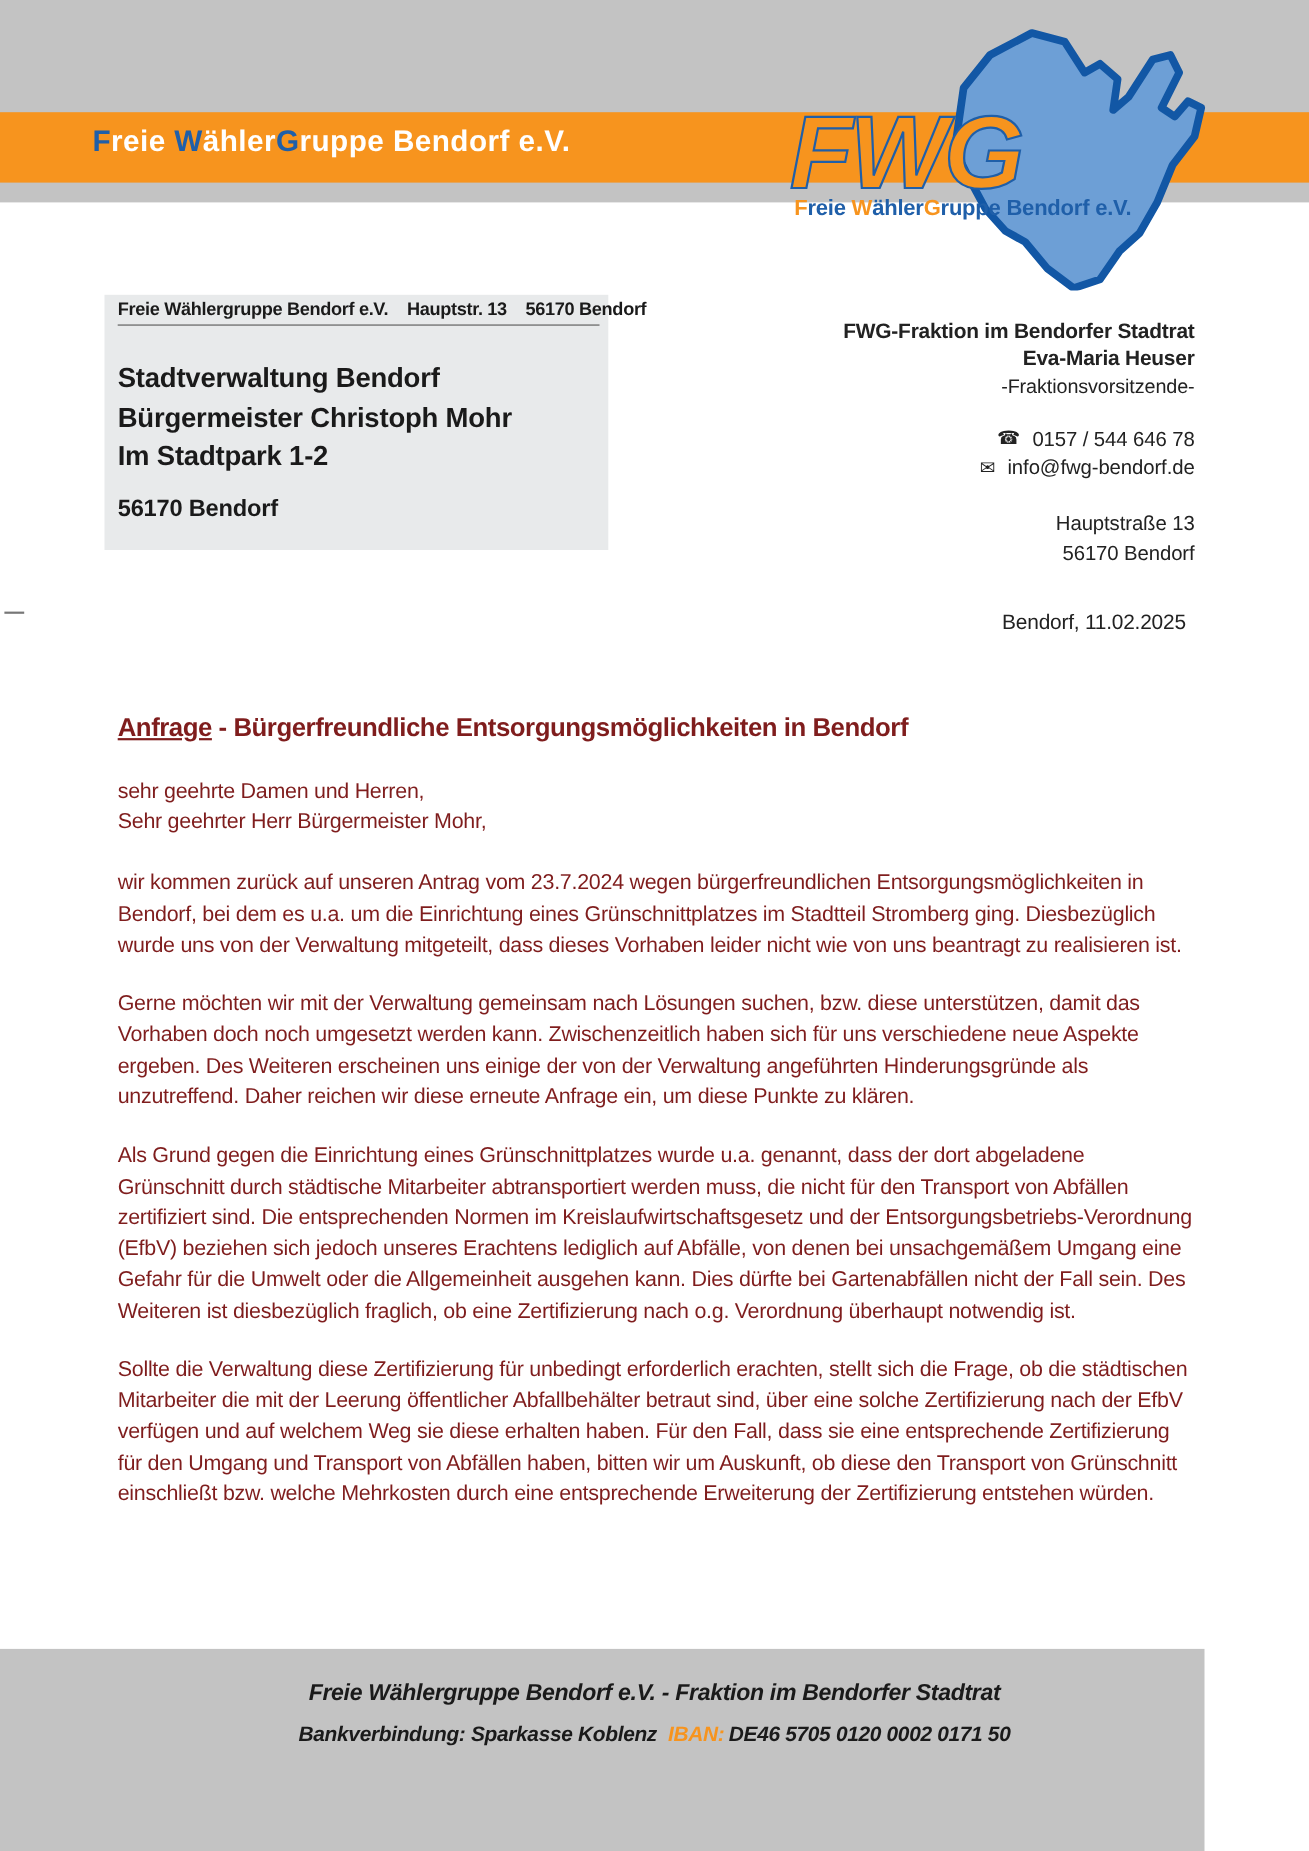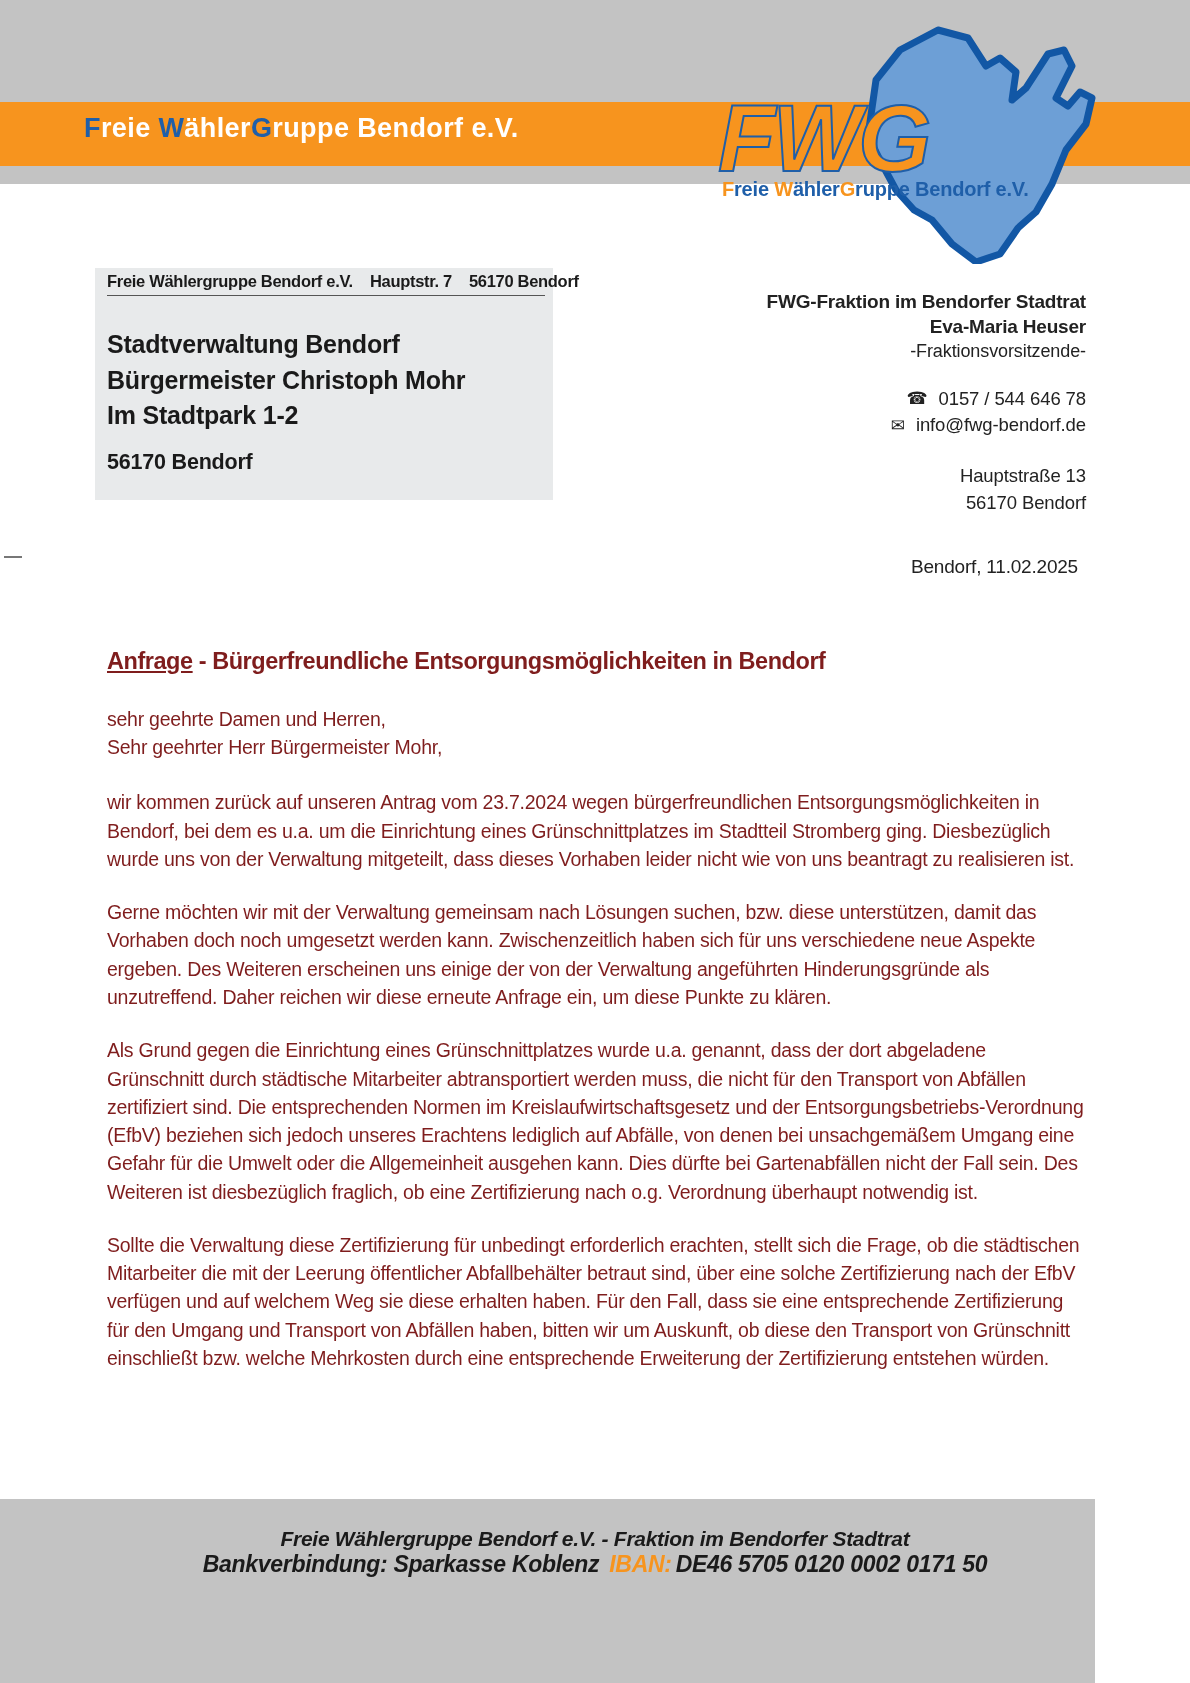--- a/index.html
+++ b/index.html
@@ -232,21 +232,22 @@
     font-family: "Liberation Sans", sans-serif;
   }
   .footer-l1 {
     font-size: 21px;
     font-weight: bold;
     font-style: italic;
     color: #1a1a1a;
     letter-spacing: -0.3px;
   }
   .footer-l2 {
-    font-size: 23px;
+    margin-top: 16px;
+    font-size: 19px;
     font-weight: bold;
     font-style: italic;
     color: #1a1a1a;
     letter-spacing: -0.3px;
   }
   .footer-l2 .iban-label {
     color: #f7941e;
     margin: 0 4px 0 10px;
   }
 </style>
@@ -269,21 +270,21 @@
                L214 196 L196 176 L182 150 Z" fill="#6d9fd6" stroke="#1257a5" stroke-width="7" stroke-linejoin="round"></path>
     </svg>
     <div class="logo-fwg">FWG</div>
     <div class="logo-sub">
       <span class="ol">F</span>reie <span class="ol">W</span>ähler<span class="ol">G</span>ruppe Bendorf e.V.
     </div>
   </div>
 
   <div class="addr-box"></div>
   <div class="addr-sender">
-    <span>Freie Wählergruppe Bendorf e.V.</span><span>Hauptstr. 7</span><span>56170 Bendorf</span>
+    <span>Freie Wählergruppe Bendorf e.V.</span><span>Hauptstr. 13</span><span>56170 Bendorf</span>
   </div>
   <div class="addr-lines">
     <div>Stadtverwaltung Bendorf</div>
     <div>Bürgermeister Christoph Mohr</div>
     <div>Im Stadtpark 1-2</div>
   </div>
   <div class="addr-city">56170 Bendorf</div>
 
   <div class="fold-mark"></div>
 

